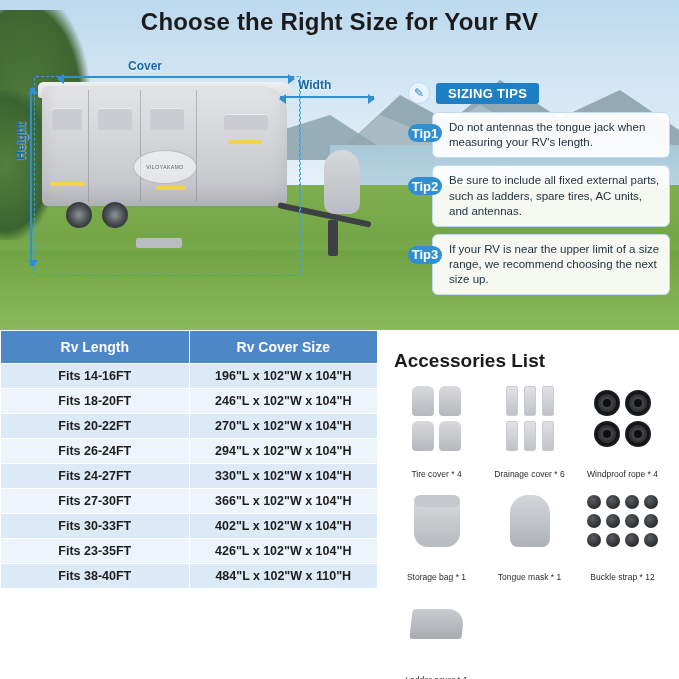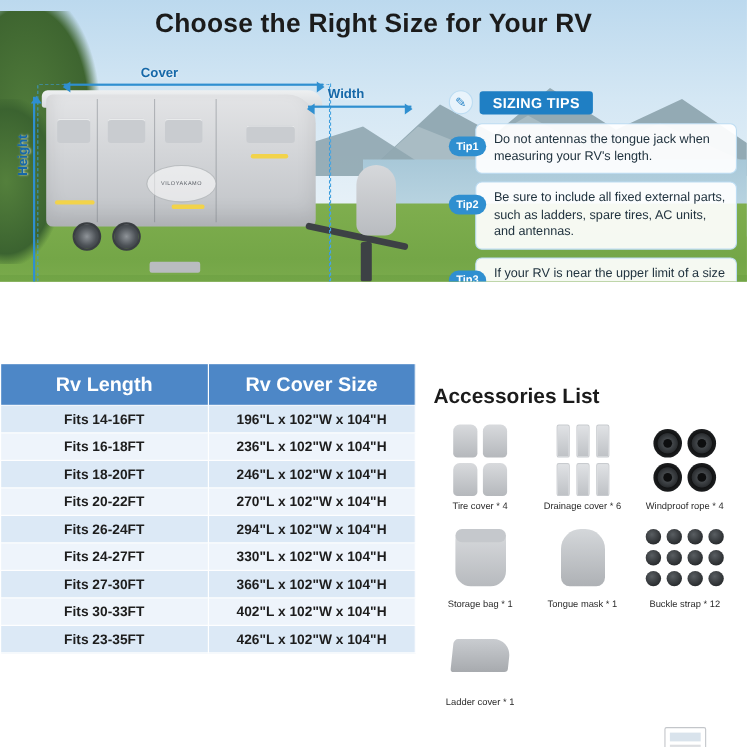--- a/index.html
+++ b/index.html
@@ -8,21 +8,21 @@
     width: 679px; height: 679px;
     font-family: "Liberation Sans", sans-serif;
     background: #ffffff;
     overflow: hidden;
   }
   #page { position: relative; width: 679px; height: 679px; }
 
   
   .hero {
     position: relative;
-    width: 679px; height: 256px;
+    width: 679px; height: 330px;
     overflow: hidden;
     background: linear-gradient(#cfe4f2 0%, #dceaf4 40%, #e8f1f7 60%, #9bc06a 61%, #8ab85c 100%);
   }
   .sky {
     position:absolute; left:0; top:0; width:679px; height:200px;
     background: linear-gradient(#bcd9ee 0%, #d4e7f4 45%, #e9f2f8 100%);
   }
   .mountains {
     position:absolute; left:0; top:60px; width:679px; height:100px;
   }
@@ -140,57 +140,57 @@
   }
   .pen-icon {
     width:22px;height:22px;border-radius:50%;
     background:#e8f3fb; border:1px solid #bcdcf2;
     display:flex;align-items:center;justify-content:center;
     color:#1f7fc4; font-size:12px;
   }
   .tip-row { display:flex; align-items:flex-start; margin-bottom:7px; }
   .tip-pill {
     flex:0 0 auto; width:34px; height:18px; margin-top:12px; margin-right:-10px;
-    background:#2f8fd0; color:#fff; font-size:10px; font-weight:bold;
+    background:#2f8fd0; color:#fff; font-size:13px; font-weight:bold;
     border-radius:9px; display:flex; align-items:center; justify-content:center;
     position:relative; z-index:2;
   }
   .tip-card {
     flex:1 1 auto;
     background:rgba(255,255,255,.93);
     border:1px solid #bcdcf2; border-radius:6px;
     padding:7px 9px 7px 16px;
     font-size:11.5px; line-height:1.32; color:#21333f;
   }
 
   
   .table-wrap { position:absolute; left:0; top:330px; width:378px; height:349px; }
   table { width:100%; border-collapse:collapse; }
   th {
-    background:#4d87c7; color:#fff; font-size:18px; font-weight:bold;
+    background:#4d87c7; color:#fff; font-size:14px; font-weight:bold;
     padding:8px 4px; border:1px solid #ffffff;
   }
   td {
     font-size:12.5px; color:#1d1d1d; text-align:center;
     padding:5px 3px; border:1px solid #ffffff; font-weight:bold;
   }
   tbody tr:nth-child(odd) td { background:#dce9f6; }
   tbody tr:nth-child(even) td { background:#eef4fb; }
   td.len { width:50%; }
 
   
   .acc {
     position:absolute; left:378px; top:336px; width:301px; height:349px;
     background:#fff; padding:10px 10px 0 12px;
   }
   .acc-title { font-size:19px; font-weight:bold; color:#1b1b1b; margin:4px 0 10px 4px; }
   .acc-grid { display:grid; grid-template-columns: repeat(3, 1fr); row-gap:6px; }
   .acc-cell { text-align:center; }
   .acc-art { height:72px; display:flex; align-items:center; justify-content:center; }
-  .acc-cap { font-size:8.5px; color:#2a2a2a; margin-top:1px; }
+  .acc-cap { font-size:8.5px; color:#2a2a2a; margin-top:15px; }
 
   
   .tire-grid { display:grid; grid-template-columns:repeat(2,22px); gap:5px; }
   .tire {
     width:22px;height:30px;border-radius:6px 6px 4px 4px;
     background:linear-gradient(#d8dadd,#b5b8bc);
   }
   .drain-grid { display:grid; grid-template-columns:repeat(3,12px); gap:6px; }
   .drain {
     width:12px;height:30px;border-radius:2px;
@@ -332,24 +332,20 @@
           <th class="len">Rv Length</th>
           <th>Rv Cover Size</th>
         </tr>
       </thead>
       <tbody>
         <tr>
             <td class="len">Fits 14-16FT</td>
             <td>196"L x 102"W x 104"H</td>
           </tr>
         <tr>
-            <td class="len">Fits 16-18FT</td>
-            <td>236"L x 102"W x 104"H</td>
-          </tr>
-        <tr>
             <td class="len">Fits 18-20FT</td>
             <td>246"L x 102"W x 104"H</td>
           </tr>
         <tr>
             <td class="len">Fits 20-22FT</td>
             <td>270"L x 102"W x 104"H</td>
           </tr>
         <tr>
             <td class="len">Fits 26-24FT</td>
             <td>294"L x 102"W x 104"H</td>
@@ -362,20 +358,24 @@
             <td class="len">Fits 27-30FT</td>
             <td>366"L x 102"W x 104"H</td>
           </tr>
         <tr>
             <td class="len">Fits 30-33FT</td>
             <td>402"L x 102"W x 104"H</td>
           </tr>
         <tr>
             <td class="len">Fits 23-35FT</td>
             <td>426"L x 102"W x 104"H</td>
+          </tr>
+        <tr>
+            <td class="len">Fits 38-40FT</td>
+            <td>484"L x 102"W x 110"H</td>
           </tr>
       </tbody>
     </table>
   </div>
 
   <div class="acc">
     <div class="acc-title">Accessories List</div>
 
     <div class="acc-grid">
 

